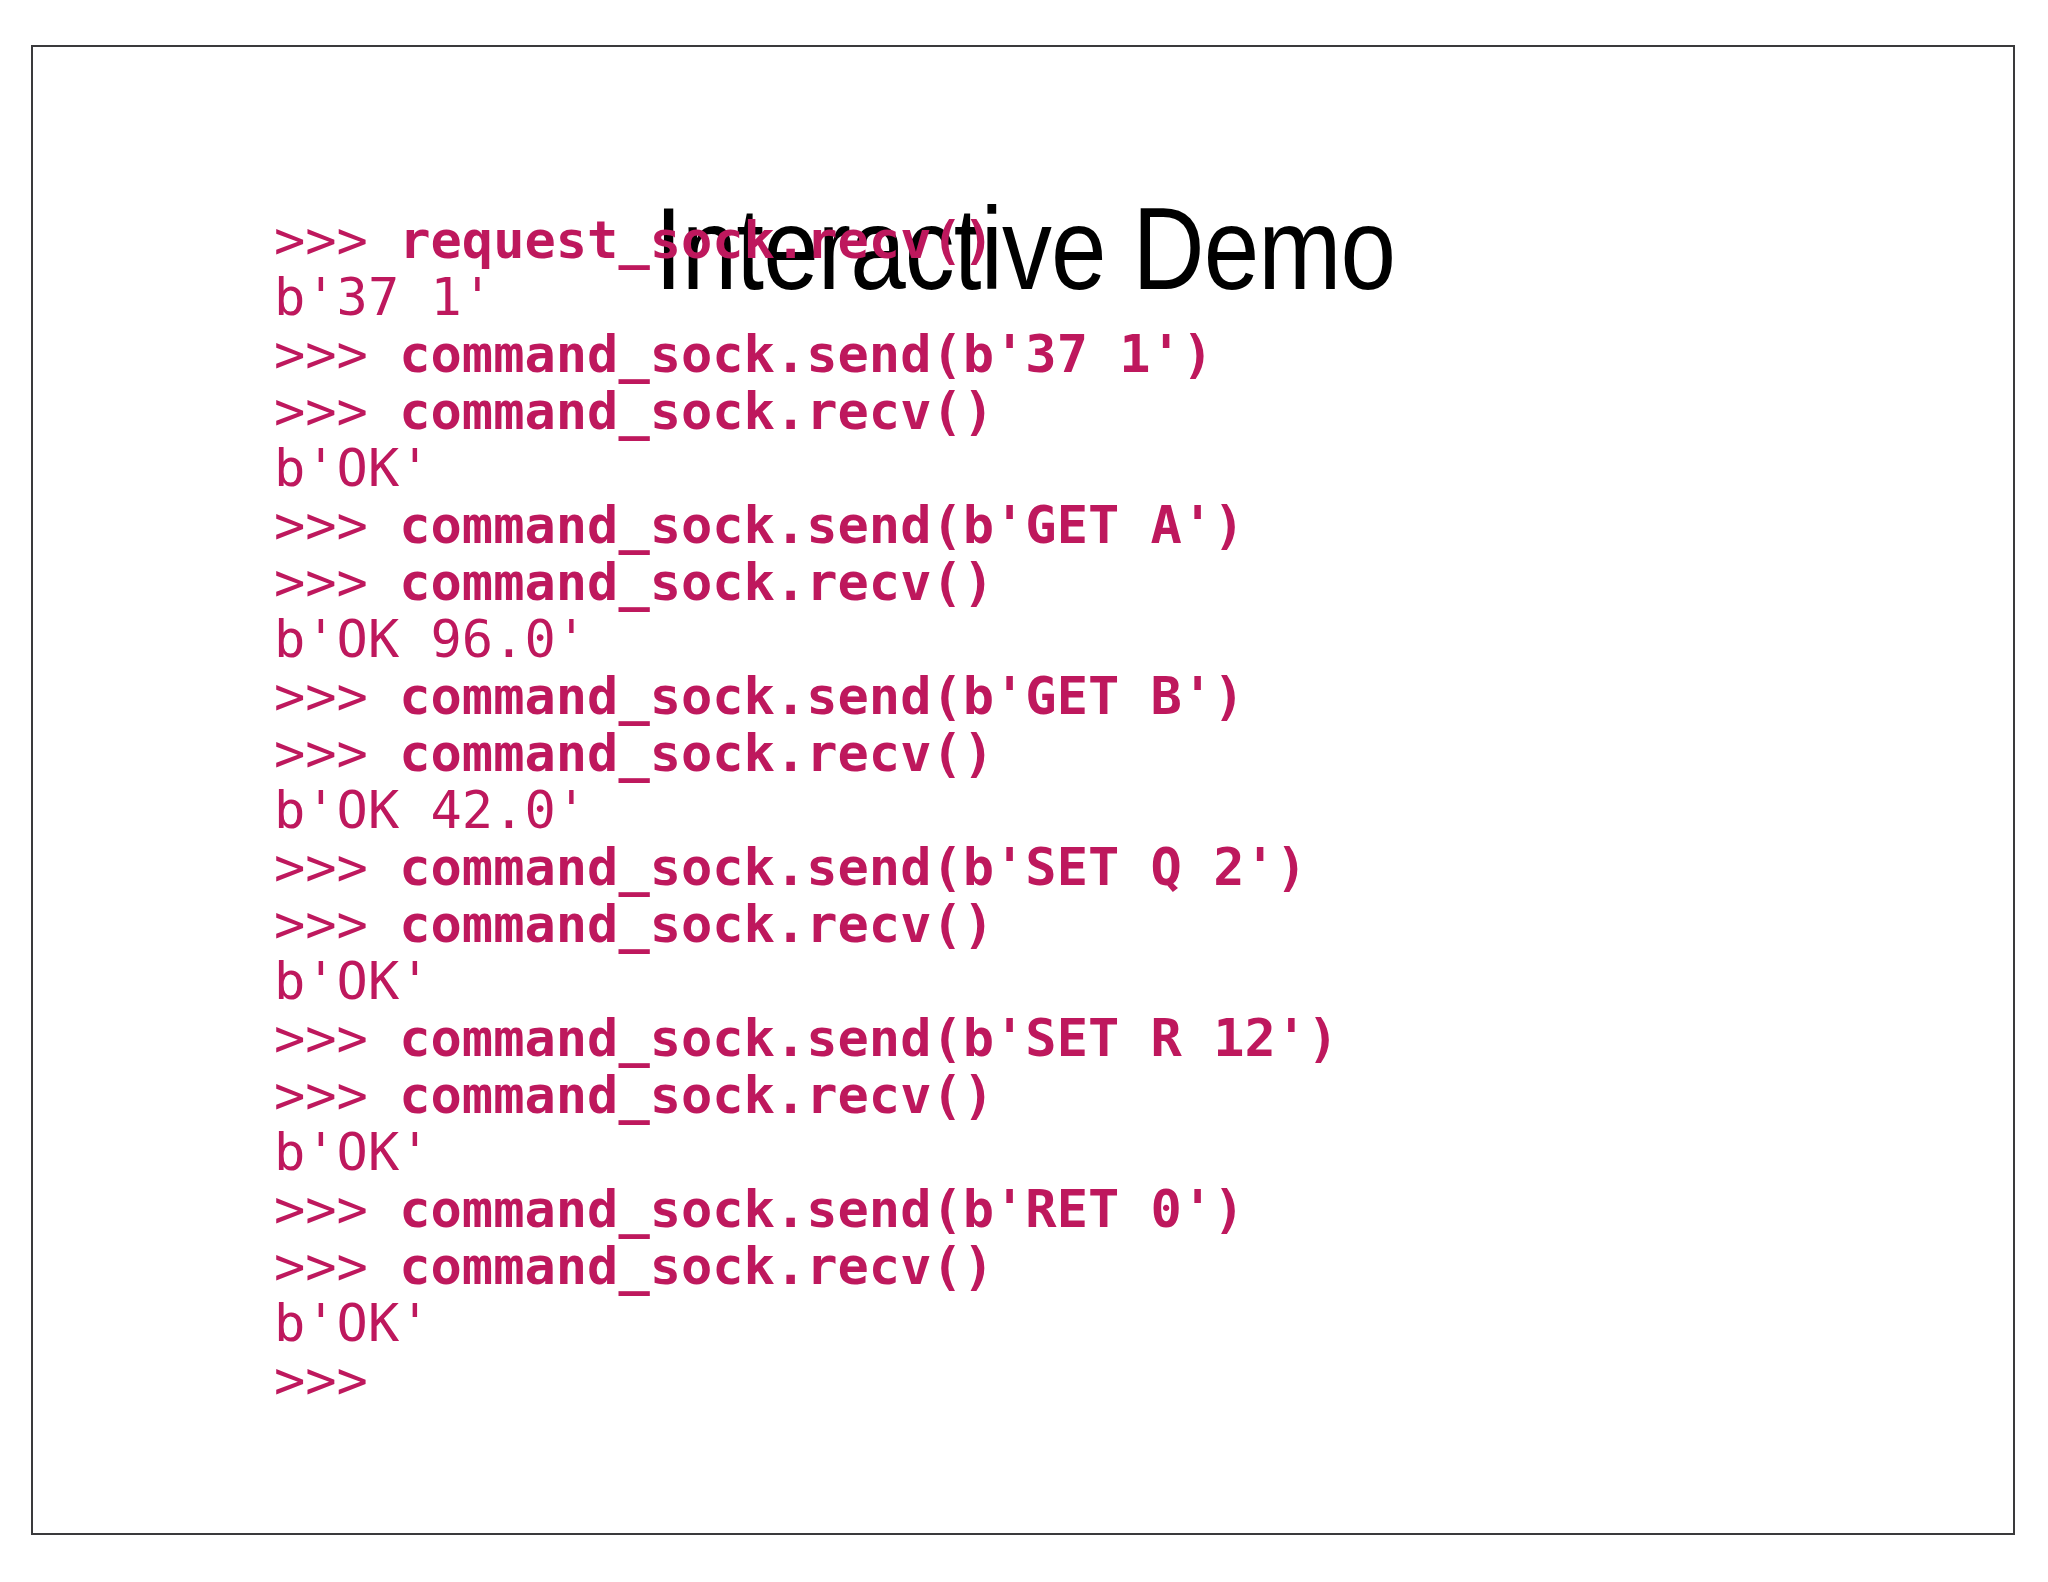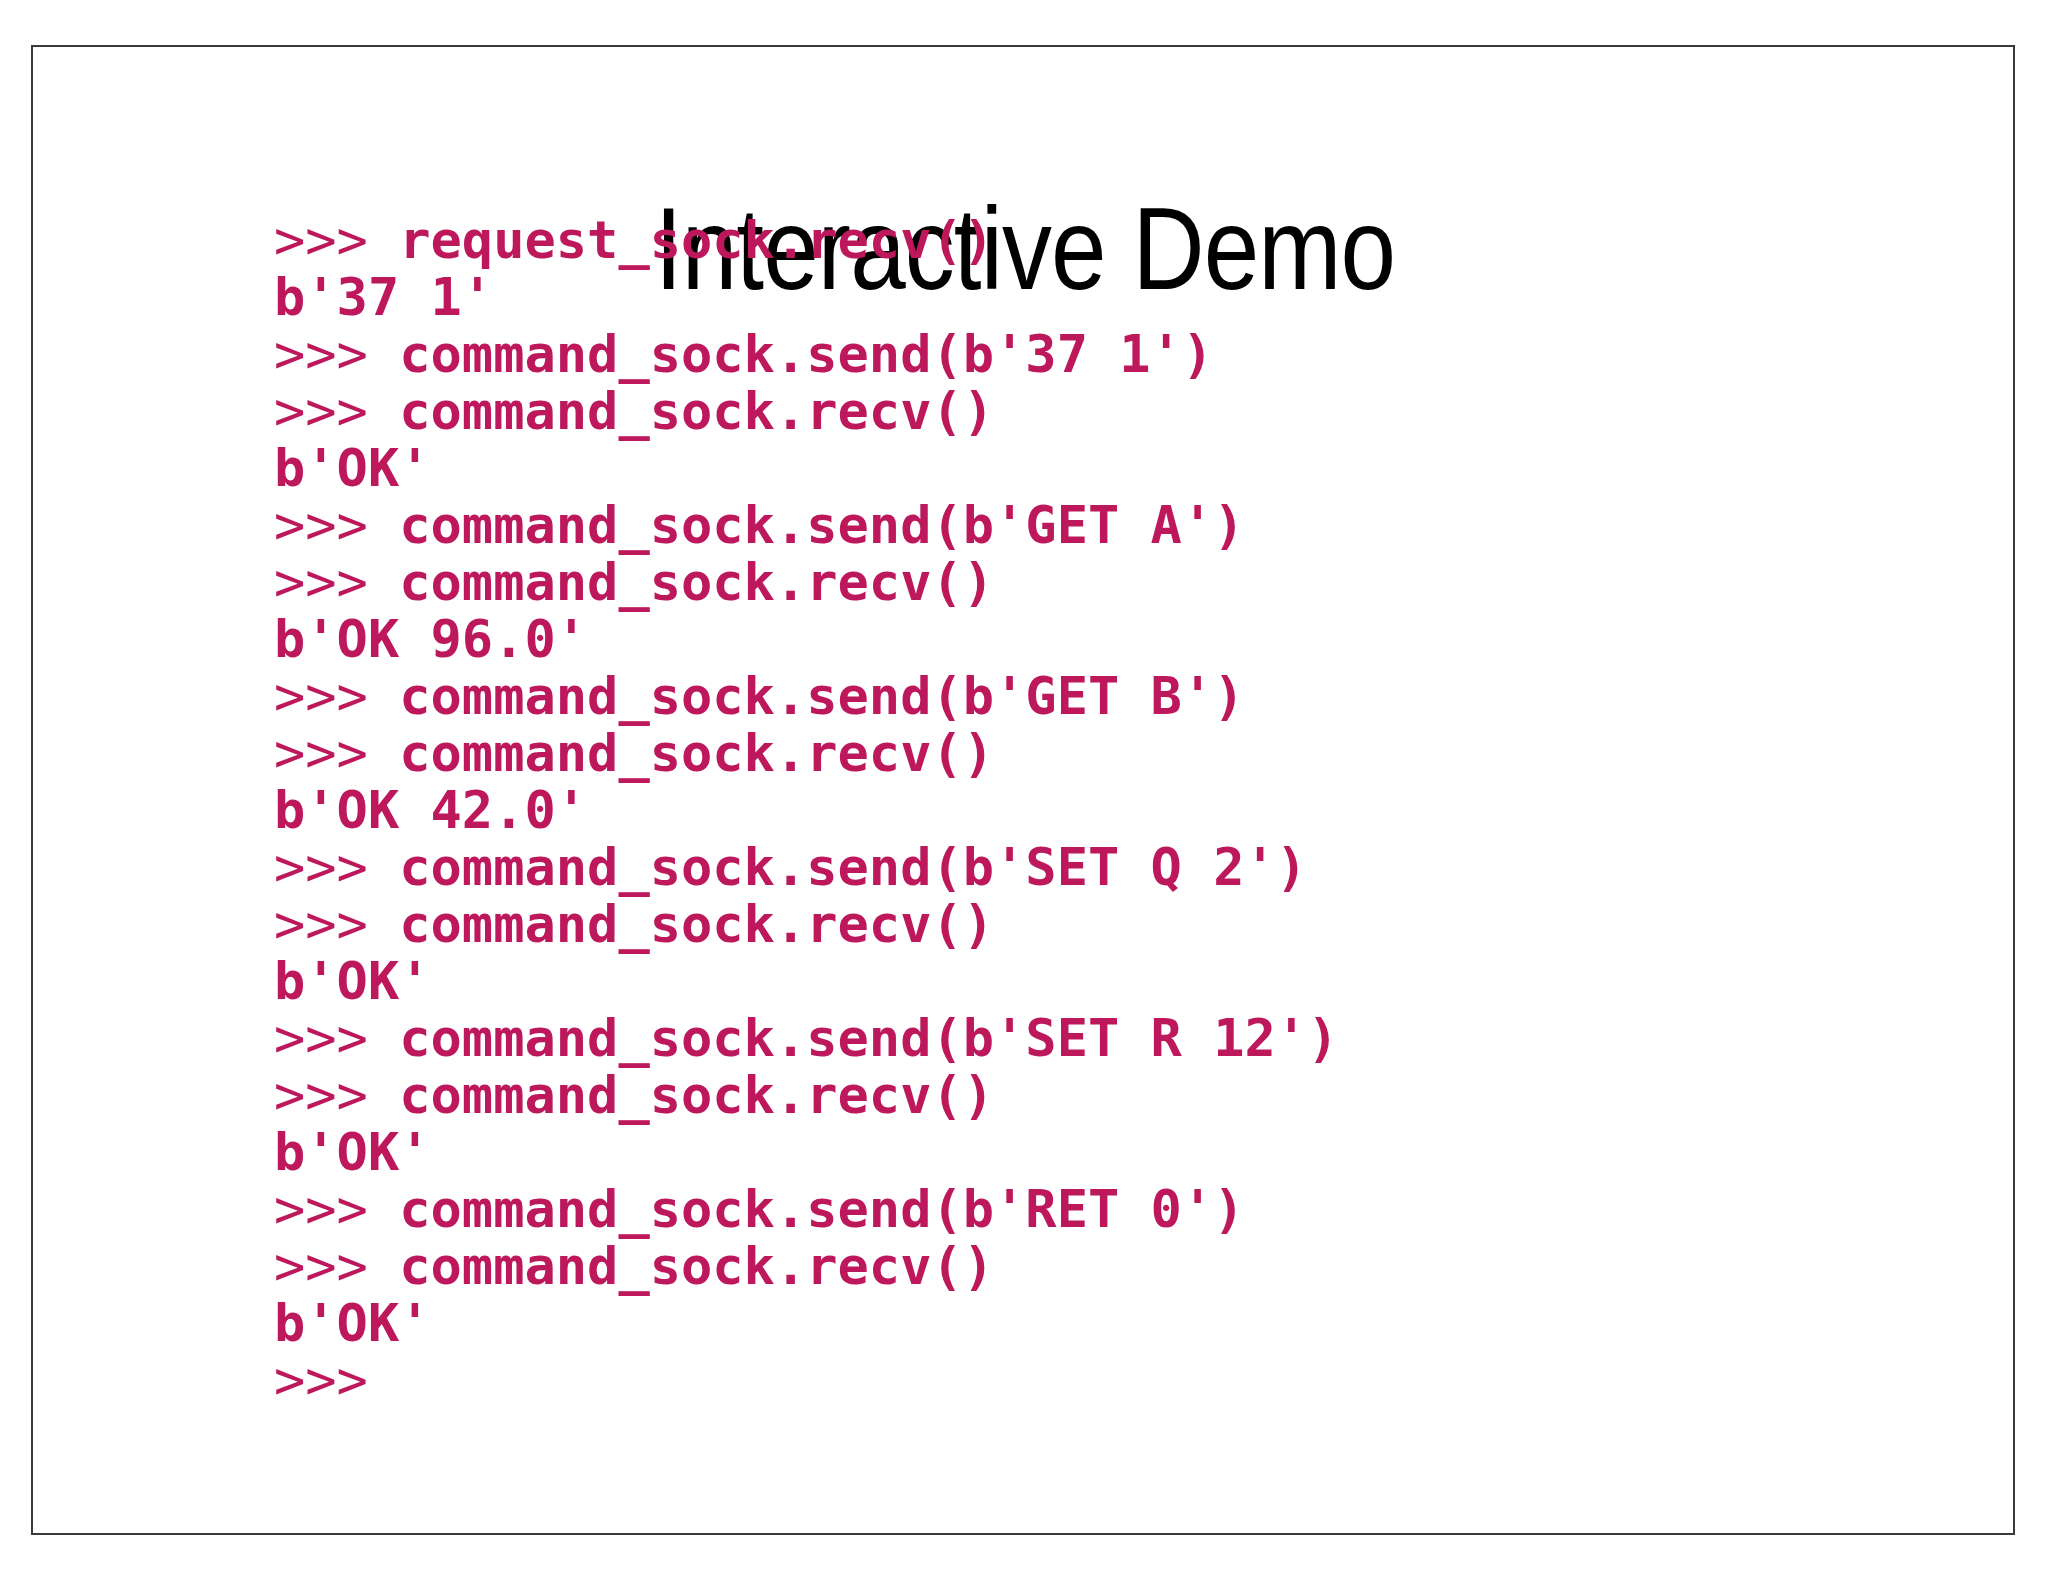--- a/index.html
+++ b/index.html
@@ -61,21 +61,21 @@
     white-space: pre;
     overflow: visible;
   }
   .prompt {
     font-weight: 400;
   }
   .cmd {
     font-weight: 700;
   }
   .out {
-    font-weight: 700;
+    font-weight: 400;
   }
 </style>
 </head>
 <body>
 
 <div id="slide-root">
   <div id="slide-frame">
 
     <h1 id="slide-title">Interactive Demo</h1>
 

